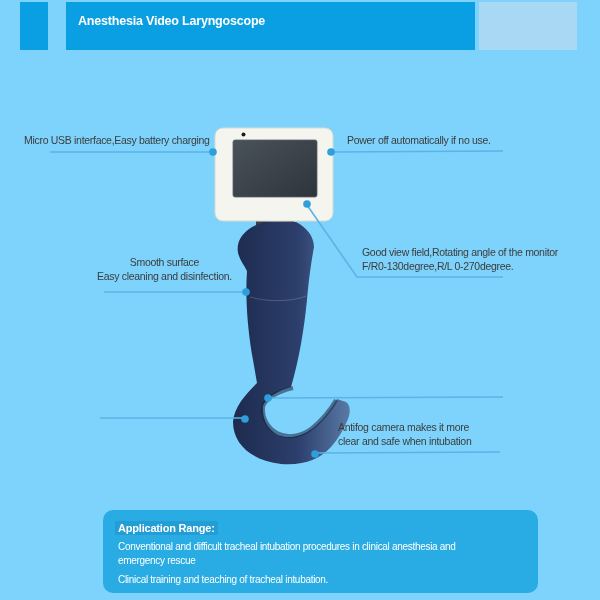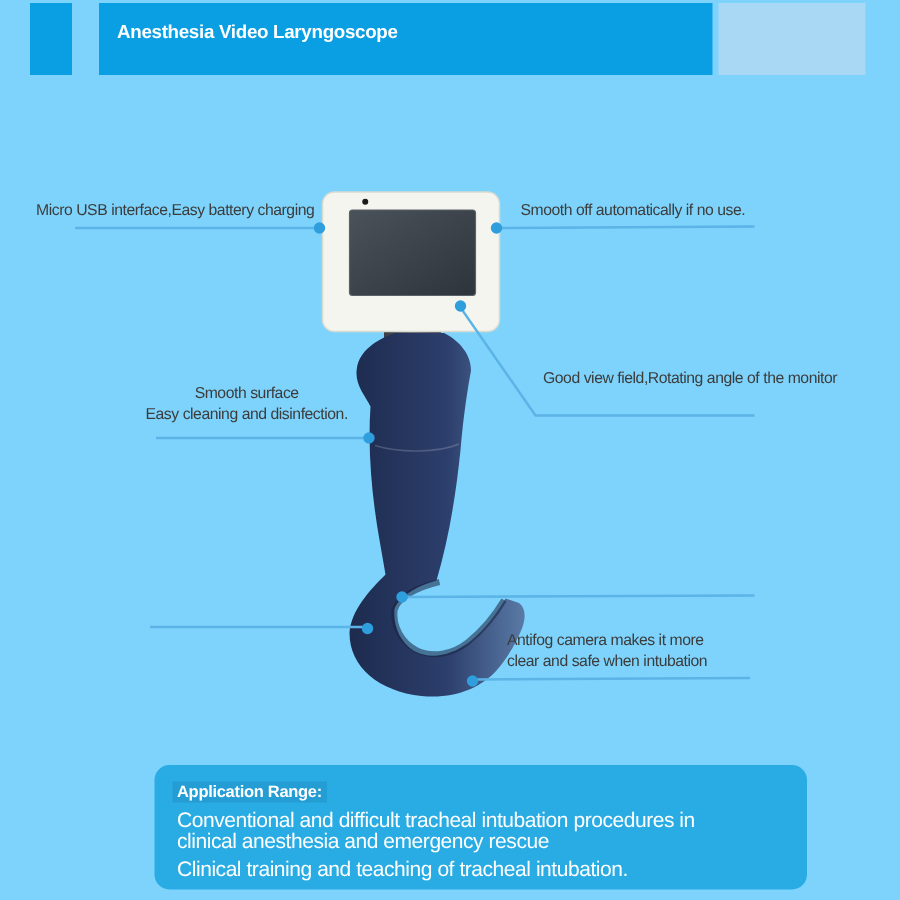--- a/index.html
+++ b/index.html
@@ -14,21 +14,21 @@
   
   .art{position:absolute;left:0;top:0;width:600px;height:600px;}
   
   .co{position:absolute;color:#3c3c3c;font-size:10.5px;letter-spacing:-0.3px;line-height:13.5px;
       white-space:nowrap;z-index:3;}
   
   .app-box{position:absolute;left:103px;top:510px;width:435px;height:83px;border-radius:10px;
            background:#29ace3;color:#ffffff;box-sizing:border-box;padding:8px 16px 0 15px;z-index:3;}
   .app-title{display:inline-block;font-size:11px;font-weight:bold;letter-spacing:-0.2px;
              background:rgba(10,90,140,0.18);padding:1px 3px;margin:0 0 5px -3px;}
-  .app-p{margin:0 0 6px 0;font-size:14px;letter-spacing:-0.3px;line-height:13.5px;max-width:382px;}
+  .app-p{margin:0 0 6px 0;font-size:10px;letter-spacing:-0.3px;line-height:13.5px;max-width:382px;}
 </style>
 </head>
 <body>
 
 <div class="canvas">
 
   <div class="hdr-accent"></div>
   <div class="hdr-bar">
     <div class="hdr-title">Anesthesia Video Laryngoscope</div>
   </div>
@@ -96,24 +96,25 @@
       <circle cx="307" cy="204" r="3.8"></circle>
       <circle cx="246" cy="292" r="3.8"></circle>
       <circle cx="268" cy="398" r="3.8"></circle>
       <circle cx="245" cy="419" r="3.8"></circle>
       <circle cx="315" cy="454" r="3.8"></circle>
     </g>
   </svg>
 
   <div class="co" style="left:24px;top:134px;">Micro USB interface,Easy battery charging</div>
 
-  <div class="co" style="left:347px;top:134px;">Smooth off automatically if no use.</div>
+  <div class="co" style="left:347px;top:134px;">Power off automatically if no use.</div>
 
   <div class="co" style="left:362px;top:246px;">
     <div>Good view field,Rotating angle of the monitor</div>
+    <div>F/R0-130degree,R/L 0-270degree.</div>
   </div>
 
   <div class="co" style="left:97px;top:256px;text-align:center;">
     <div>Smooth surface</div>
     <div>Easy cleaning and disinfection.</div>
   </div>
 
 
 
   <div class="co" style="left:338px;top:421px;">

